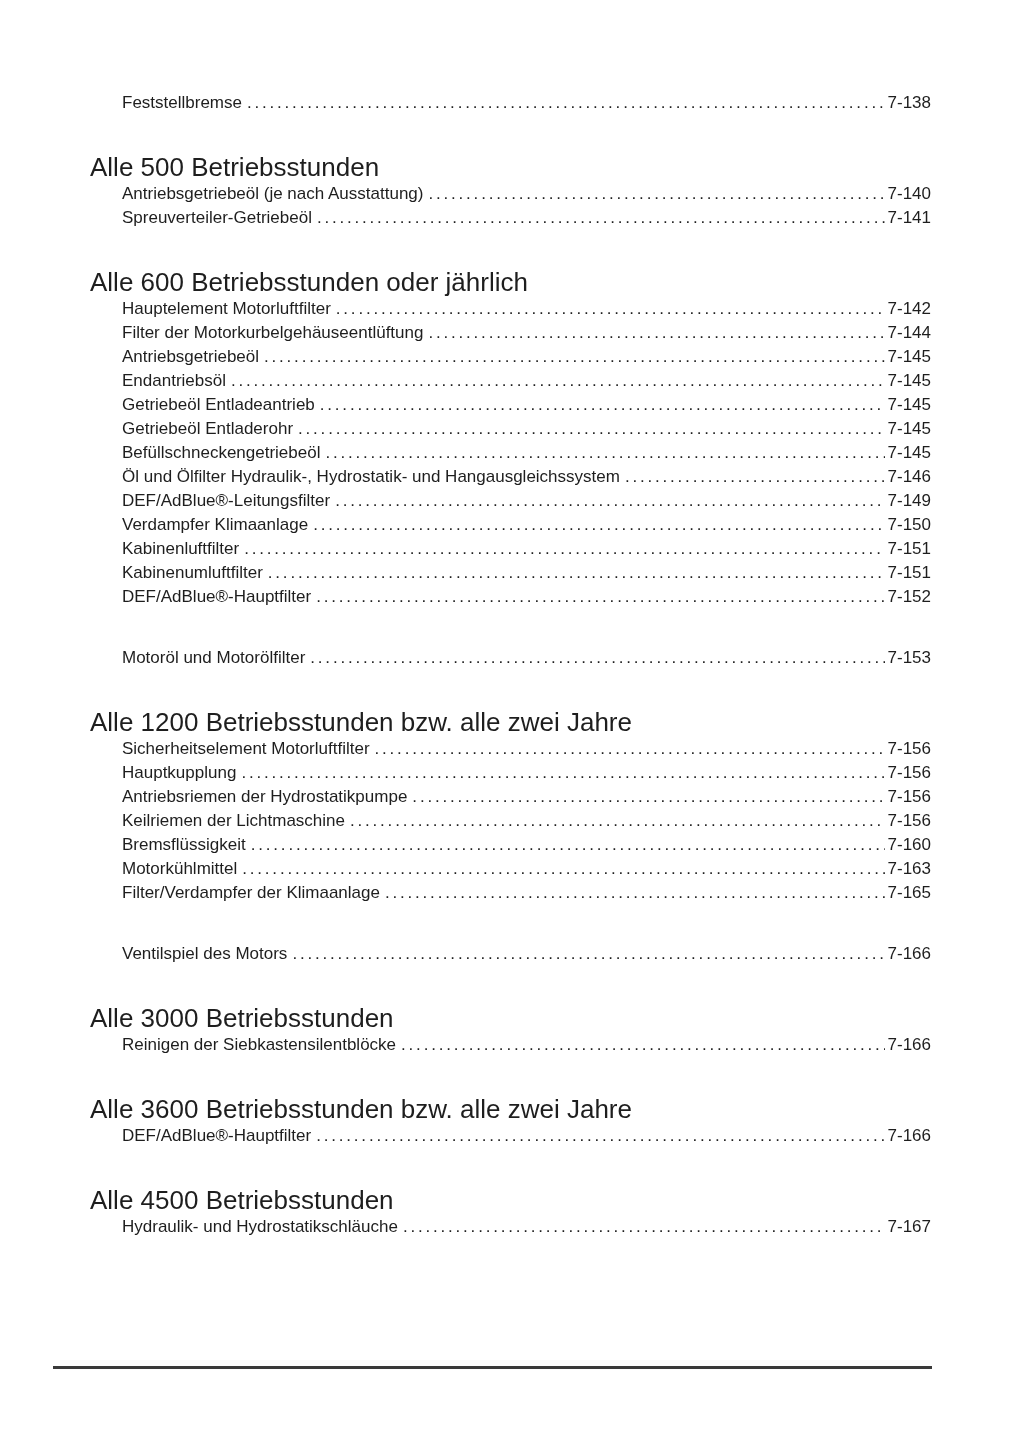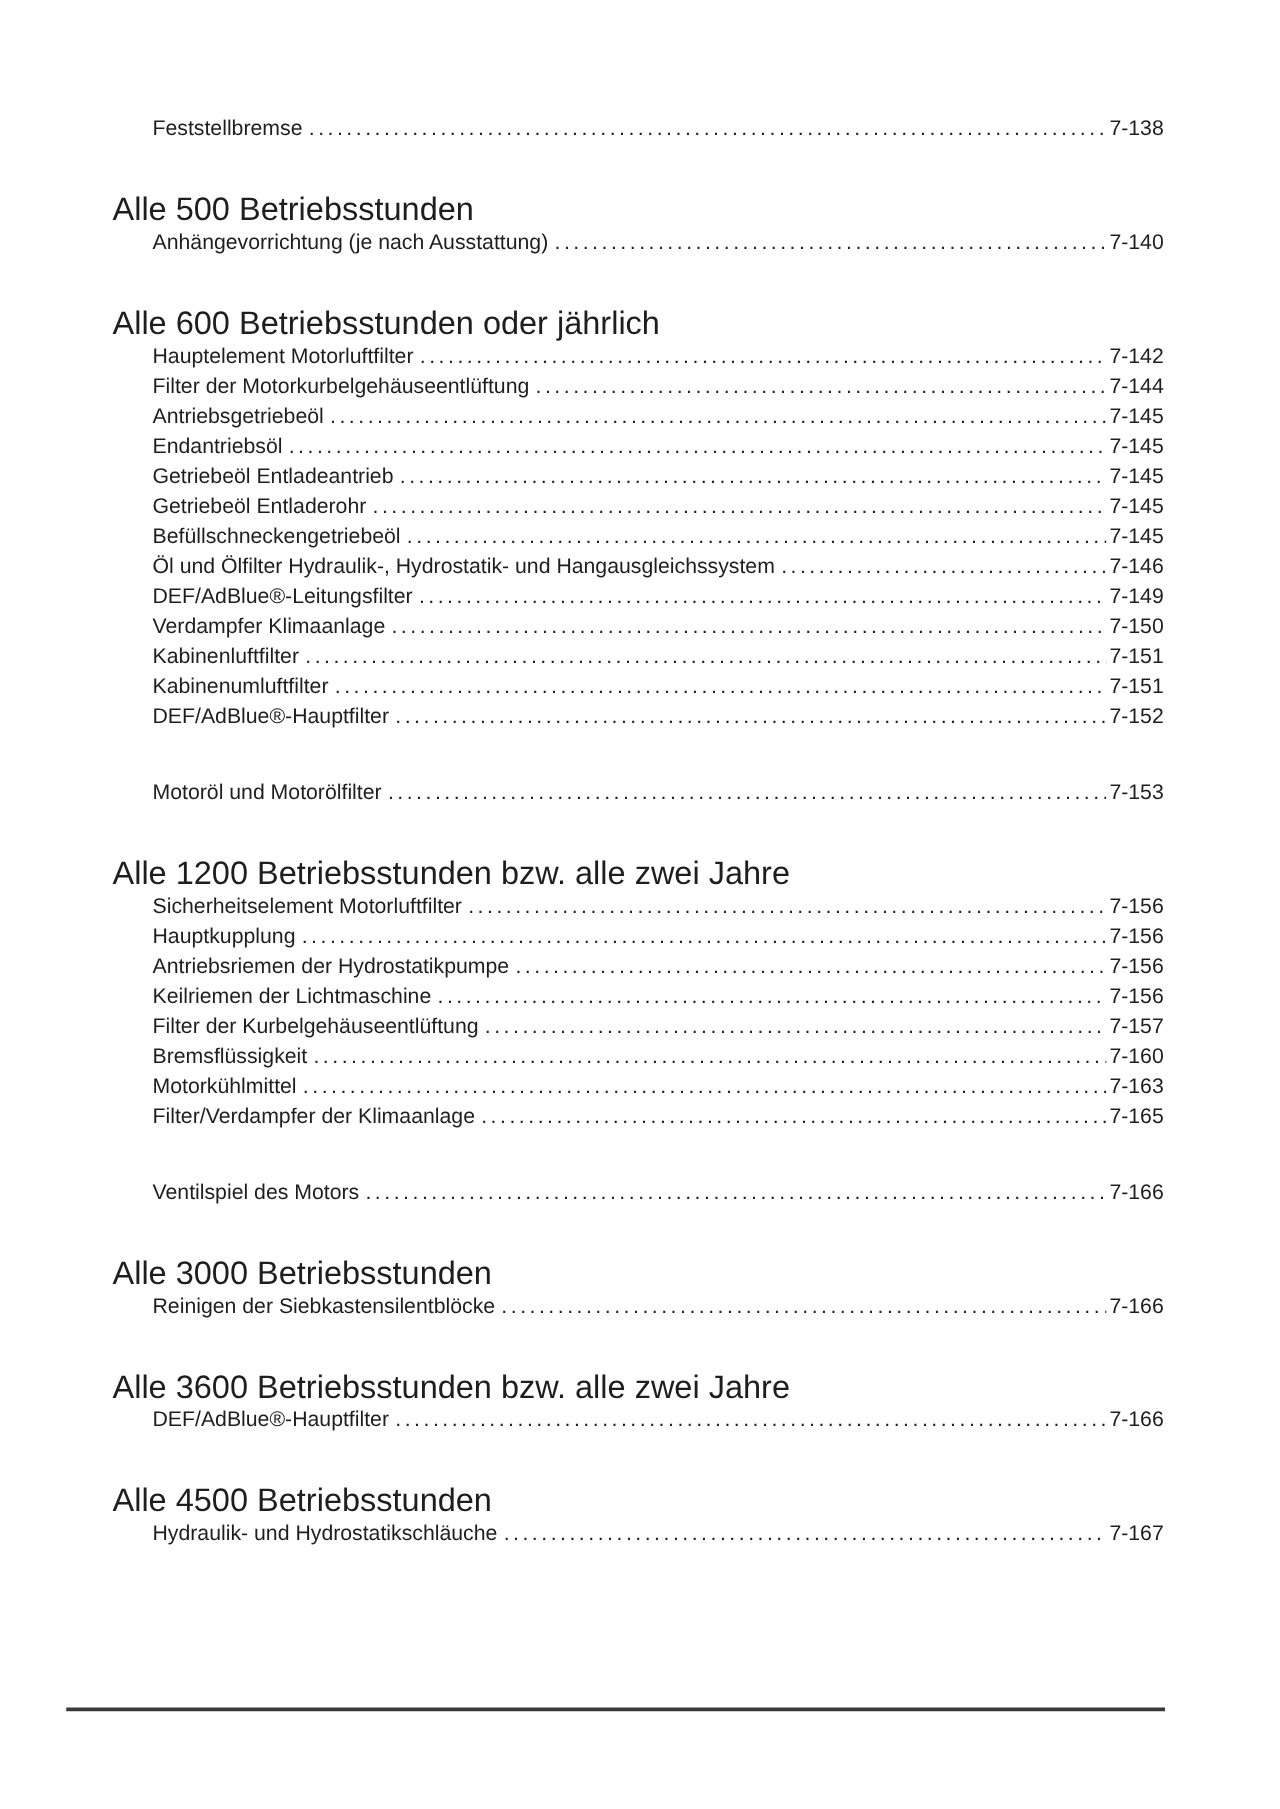--- a/index.html
+++ b/index.html
@@ -73,24 +73,29 @@
 <div class="page">
   <main class="toc" id="toc">
       <div class="toc-row">
         <span class="toc-label">Feststellbremse</span>
         <span class="toc-leader" aria-hidden="true"></span>
         <span class="toc-pagenum">7-138</span>
       </div>
       <section class="toc-section">
         <h2 class="toc-heading">Alle 500 Betriebsstunden</h2>
         <div class="toc-row">
-          <span class="toc-label">Anhängevorrichtung (je nach Ausstattung)</span>
+          <span class="toc-label">Antriebsgetriebeöl (je nach Ausstattung)</span>
           <span class="toc-leader" aria-hidden="true"></span>
           <span class="toc-pagenum">7-140</span>
         </div>
+        <div class="toc-row">
+          <span class="toc-label">Spreuverteiler-Getriebeöl</span>
+          <span class="toc-leader" aria-hidden="true"></span>
+          <span class="toc-pagenum">7-141</span>
+        </div>
       </section>
       <section class="toc-section">
         <h2 class="toc-heading">Alle 600 Betriebsstunden oder jährlich</h2>
         <div class="toc-row">
           <span class="toc-label">Hauptelement Motorluftfilter</span>
           <span class="toc-leader" aria-hidden="true"></span>
           <span class="toc-pagenum">7-142</span>
         </div>
         <div class="toc-row">
           <span class="toc-label">Filter der Motorkurbelgehäuseentlüftung</span>
@@ -174,25 +179,20 @@
         </div>
         <div class="toc-row">
           <span class="toc-label">Antriebsriemen der Hydrostatikpumpe</span>
           <span class="toc-leader" aria-hidden="true"></span>
           <span class="toc-pagenum">7-156</span>
         </div>
         <div class="toc-row">
           <span class="toc-label">Keilriemen der Lichtmaschine</span>
           <span class="toc-leader" aria-hidden="true"></span>
           <span class="toc-pagenum">7-156</span>
-        </div>
-        <div class="toc-row">
-          <span class="toc-label">Filter der Kurbelgehäuseentlüftung</span>
-          <span class="toc-leader" aria-hidden="true"></span>
-          <span class="toc-pagenum">7-157</span>
         </div>
         <div class="toc-row">
           <span class="toc-label">Bremsflüssigkeit</span>
           <span class="toc-leader" aria-hidden="true"></span>
           <span class="toc-pagenum">7-160</span>
         </div>
         <div class="toc-row">
           <span class="toc-label">Motorkühlmittel</span>
           <span class="toc-leader" aria-hidden="true"></span>
           <span class="toc-pagenum">7-163</span>

